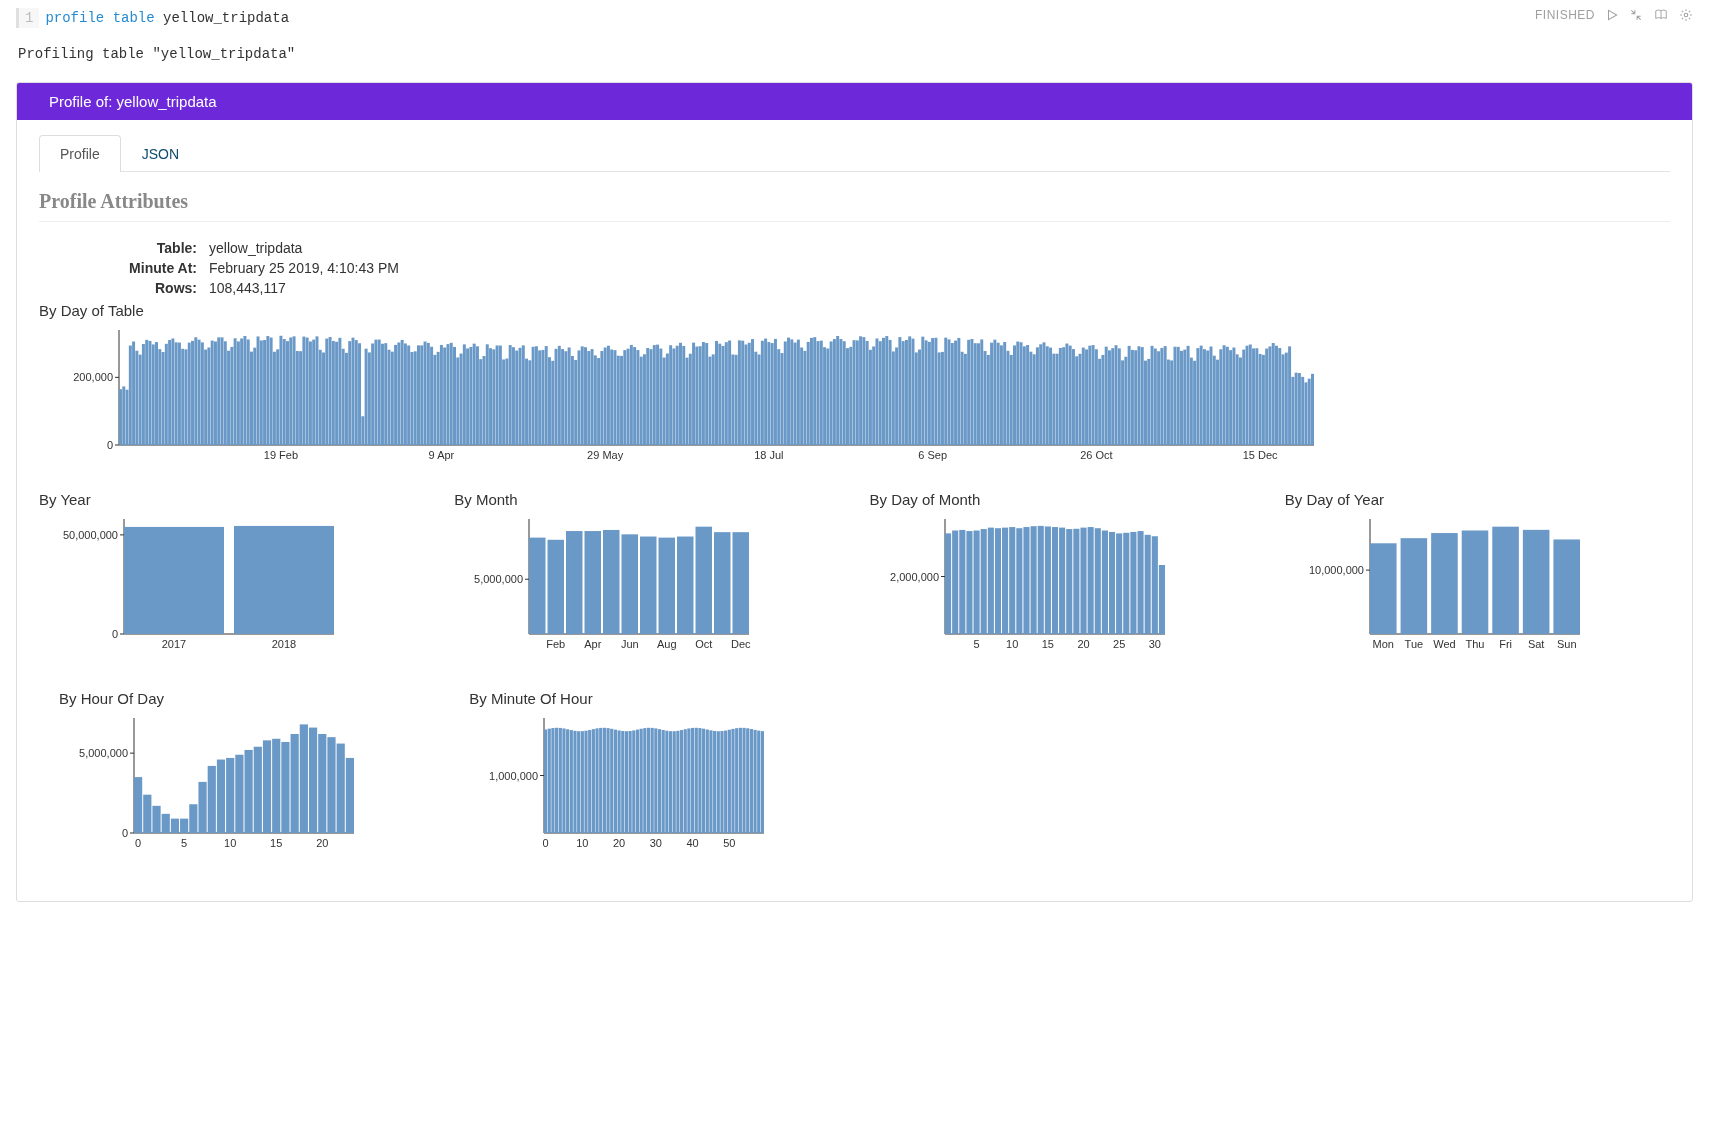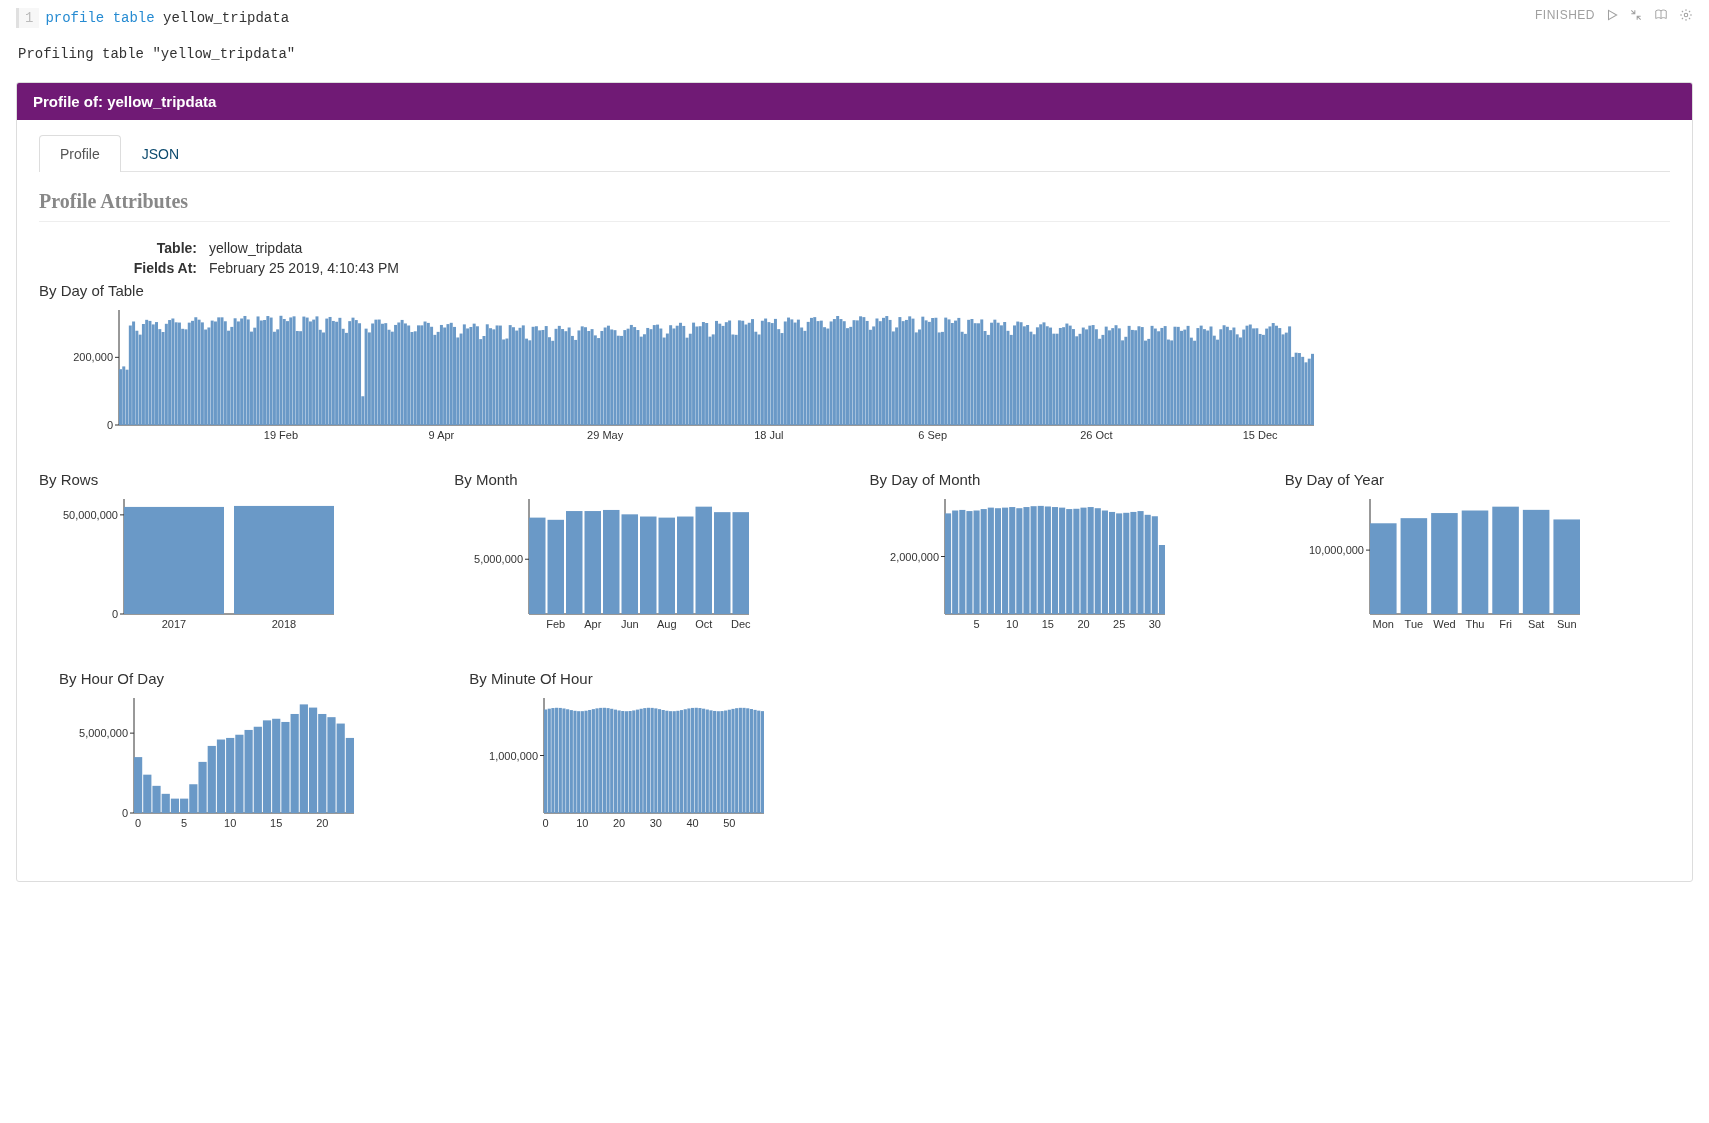--- a/index.html
+++ b/index.html
@@ -46,25 +46,24 @@
     color: #333;
     margin: 18px 0 20px 2px;
   }
   .panel {
     border: 1px solid #ddd;
     border-radius: 3px;
     overflow: hidden;
     background: #fff;
   }
   .panel-header {
-    background: #701a75;
+    background: #6d28d9;
     color: #fff;
-    padding: 10px 16px;
+    padding: 10px 32px;
     font-size: 15px;
-    font-weight: bold;
   }
   .panel-body { padding: 14px 22px 22px; }
   .tabs {
     display: flex;
     border-bottom: 1px solid #e3e3e3;
     gap: 0;
   }
   .tab {
     padding: 10px 20px;
     font-size: 14px;
@@ -160,22 +159,26 @@
       </div>
 
     <h3 class="section">Profile Attributes</h3>
     <div class="hr"></div>
     <div class="attr-table" id="attrs">
         <div class="attr-row">
           <div class="attr-label">Table:</div>
           <div class="attr-val">yellow_tripdata</div>
         </div>
         <div class="attr-row">
-          <div class="attr-label">Fields At:</div>
+          <div class="attr-label">Minute At:</div>
           <div class="attr-val">February 25 2019, 4:10:43 PM</div>
+        </div>
+        <div class="attr-row">
+          <div class="attr-label">Rows:</div>
+          <div class="attr-val">108,443,117</div>
         </div>
       </div>
 
 
     <div class="charts-wide">
       <div class="chart-box">
         <div class="chart-title">By Day of Table</div>
         <svg id="svg-doy" width="1280" height="140">
             <path d="M80 5 L80 120 L1275 120" class="axis" fill="none"></path>
             <rect x="80" y="64.19117647058823" width="2.974794520547945" height="55.80882352941176" class="bar"></rect>
@@ -552,21 +555,21 @@
             <text x="566.1569863013698" y="134" text-anchor="middle" class="tick-label">29 May</text>
             <text x="729.896712328767" y="134" text-anchor="middle" class="tick-label">18 Jul</text>
             <text x="893.6364383561643" y="134" text-anchor="middle" class="tick-label">6 Sep</text>
             <text x="1057.3761643835614" y="134" text-anchor="middle" class="tick-label">26 Oct</text>
             <text x="1221.1158904109589" y="134" text-anchor="middle" class="tick-label">15 Dec</text>
           </svg>
       </div>
 
       <div class="grid4">
         <div class="chart-box">
-          <div class="chart-title">By Rows</div>
+          <div class="chart-title">By Year</div>
           <svg id="svg-year" width="300" height="140">
               <path d="M85 5 L85 120 L295 120" class="axis" fill="none"></path>
               <rect x="85" y="12.93103448275862" width="100" height="107.06896551724138" class="bar"></rect>
               <rect x="195" y="11.939655172413794" width="100" height="108.0603448275862" class="bar"></rect>
               <line x1="81" x2="85" y1="120" y2="120" stroke="#333"></line>
               <text x="79" y="124" class="ytick-label">0</text>
               <line x1="81" x2="85" y1="20.862068965517253" y2="20.862068965517253" stroke="#333"></line>
               <text x="79" y="24.862068965517253" class="ytick-label">50,000,000</text>
               <text x="135" y="134" text-anchor="middle" class="tick-label">2017</text>
               <text x="245" y="134" text-anchor="middle" class="tick-label">2018</text>

